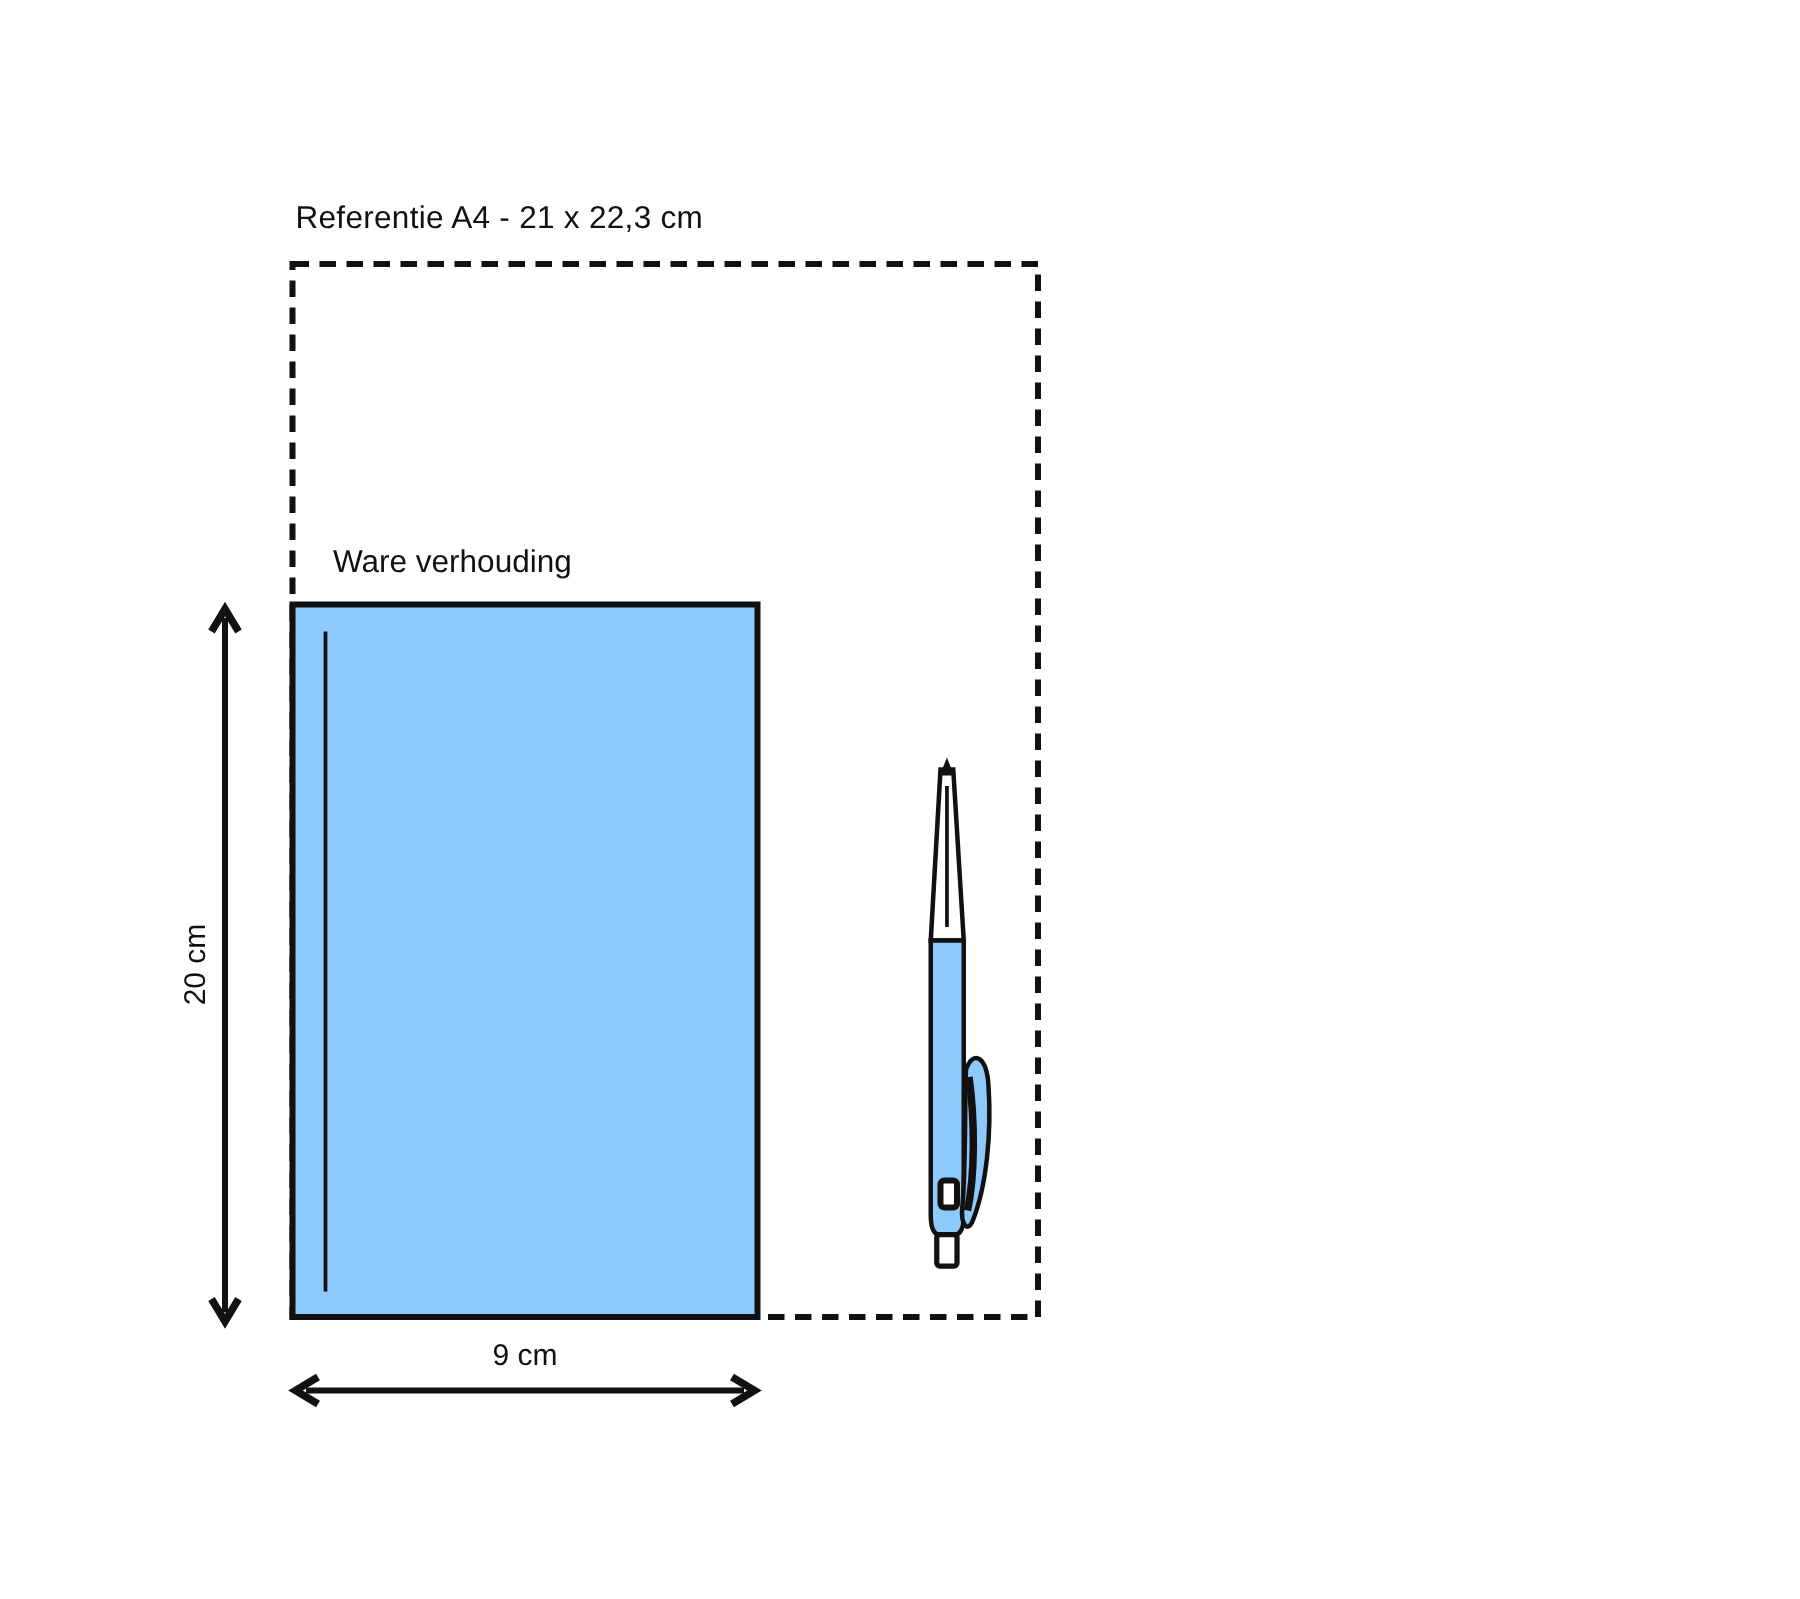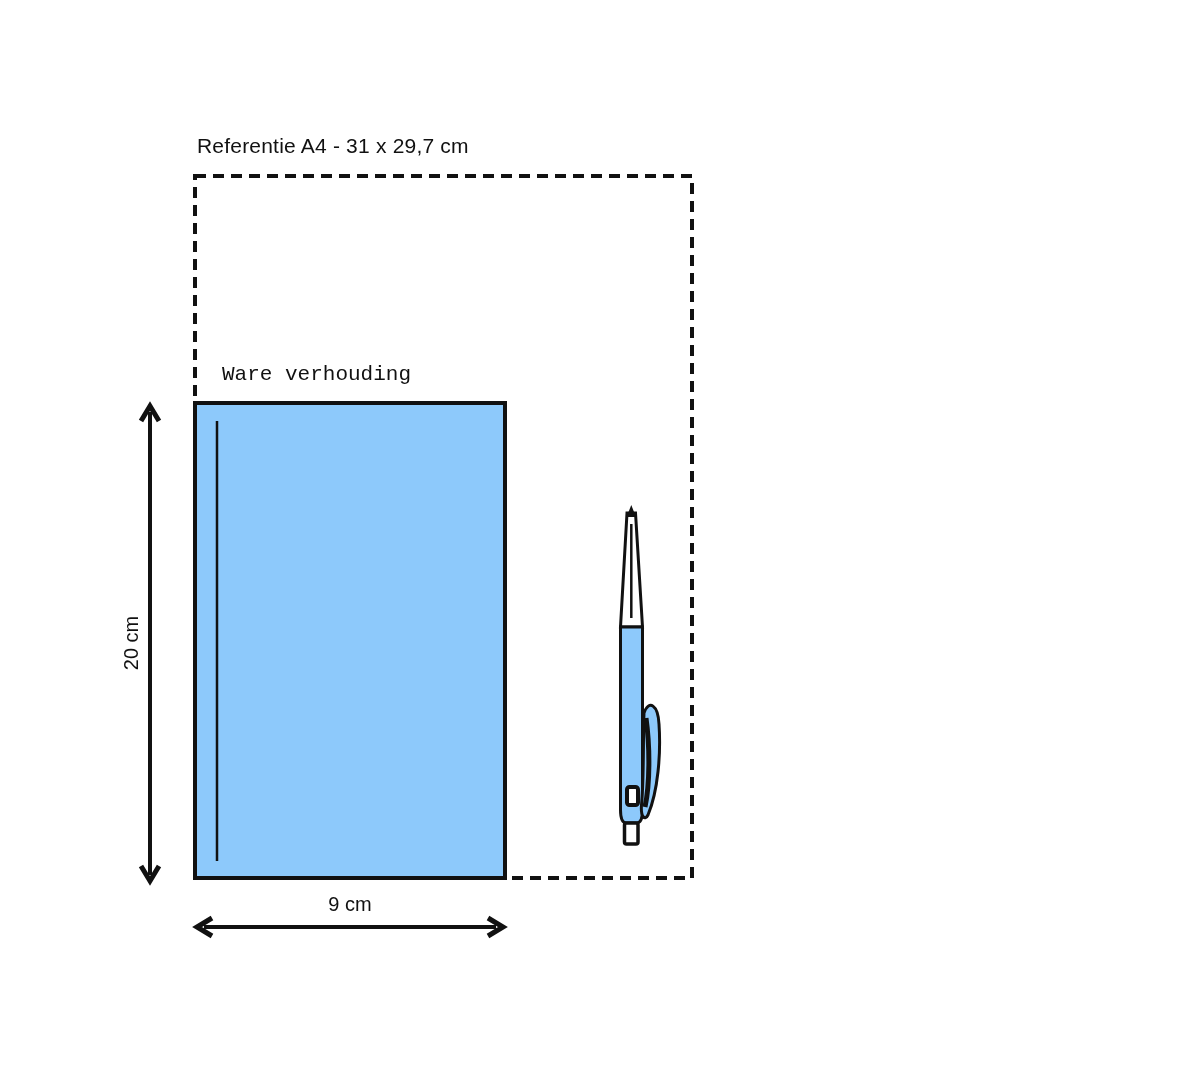--- a/index.html
+++ b/index.html
@@ -30,21 +30,20 @@
   .title-label {
     left: 197px;
     top: 134px;
     font-size: 21px;
     letter-spacing: 0.2px;
   }
   .book-label {
     left: 222px;
     top: 363px;
     font-size: 21px;
-    font-family: Liberation Mono, monospace;
   }
   .height-label {
     left: 131px;
     top: 643px;
     font-size: 20px;
     transform: translate(-50%, -50%) rotate(-90deg);
   }
   .width-label {
     left: 195px;
     top: 893px;
@@ -89,21 +88,21 @@
 
       <path d="M644,713 C649,699 658,705 659,724 C661,754 658,791 648,815 C645,821 640.5,817 641.5,805 C644,779 643,740 644,713 Z" stroke="#111111" stroke-width="3" fill="#8DC9FB"></path>
       <path d="M646,718 C650,747 650,784 645,807" stroke="#111111" stroke-width="5" fill="none"></path>
 
       <rect x="627" y="787" width="11" height="18" rx="2.5" fill="#ffffff" stroke="#111111" stroke-width="4"></rect>
 
       <rect x="624.5" y="823" width="13.5" height="21" rx="2" fill="#ffffff" stroke="#111111" stroke-width="3.5"></rect>
     </g>
   </svg>
 
-  <div class="label title-label">Referentie A4 - 31 x 29,7 cm</div>
+  <div class="label title-label">Referentie A4 - 21 x 22,3 cm</div>
 
   <div class="label book-label">Ware verhouding</div>
 
   <div class="label height-label">20 cm</div>
 
   <div class="label width-label">9 cm</div>
 
 </div>
 
 </body></html>

